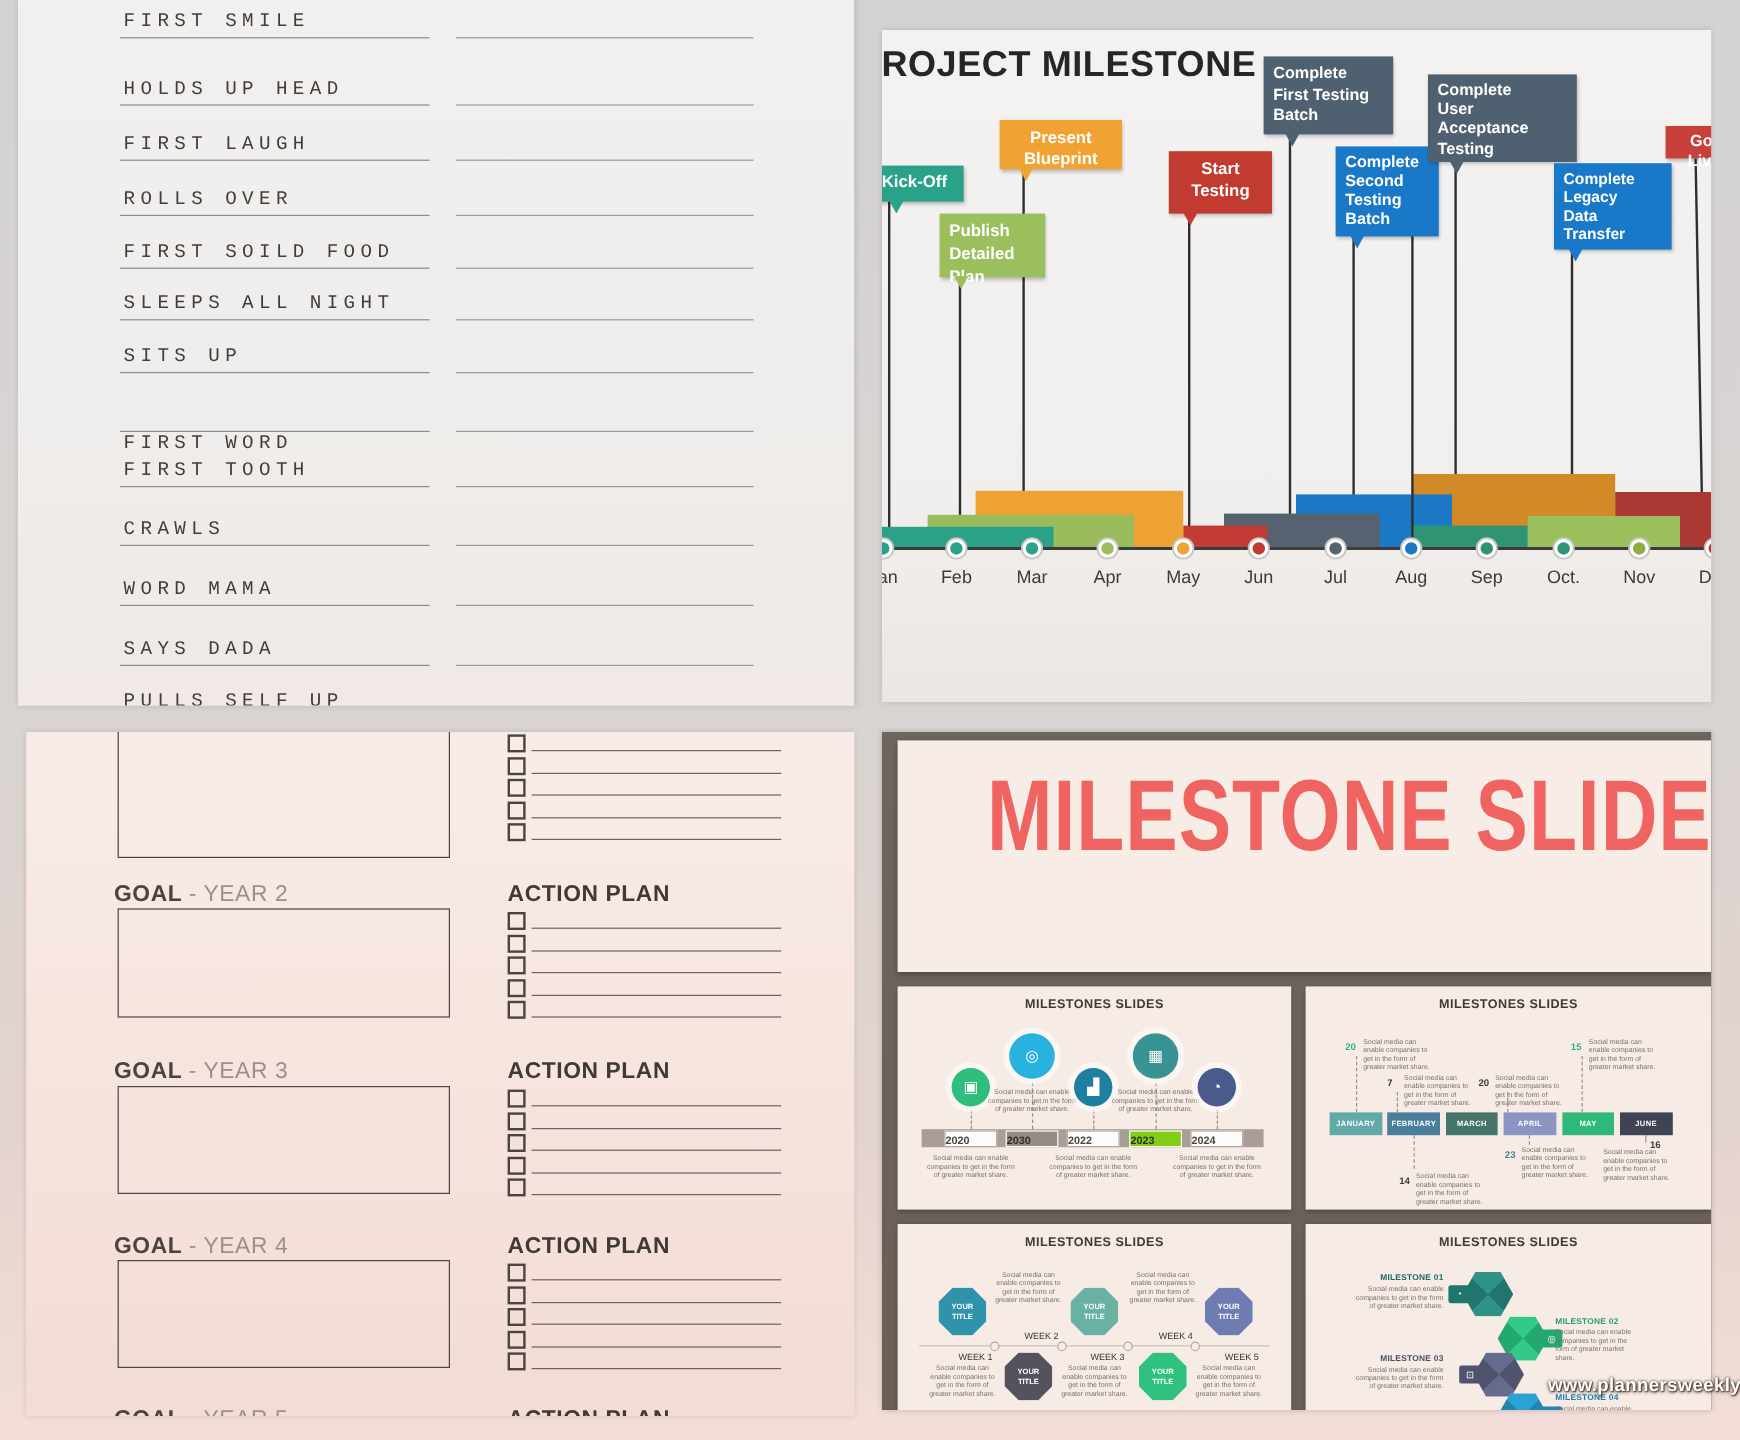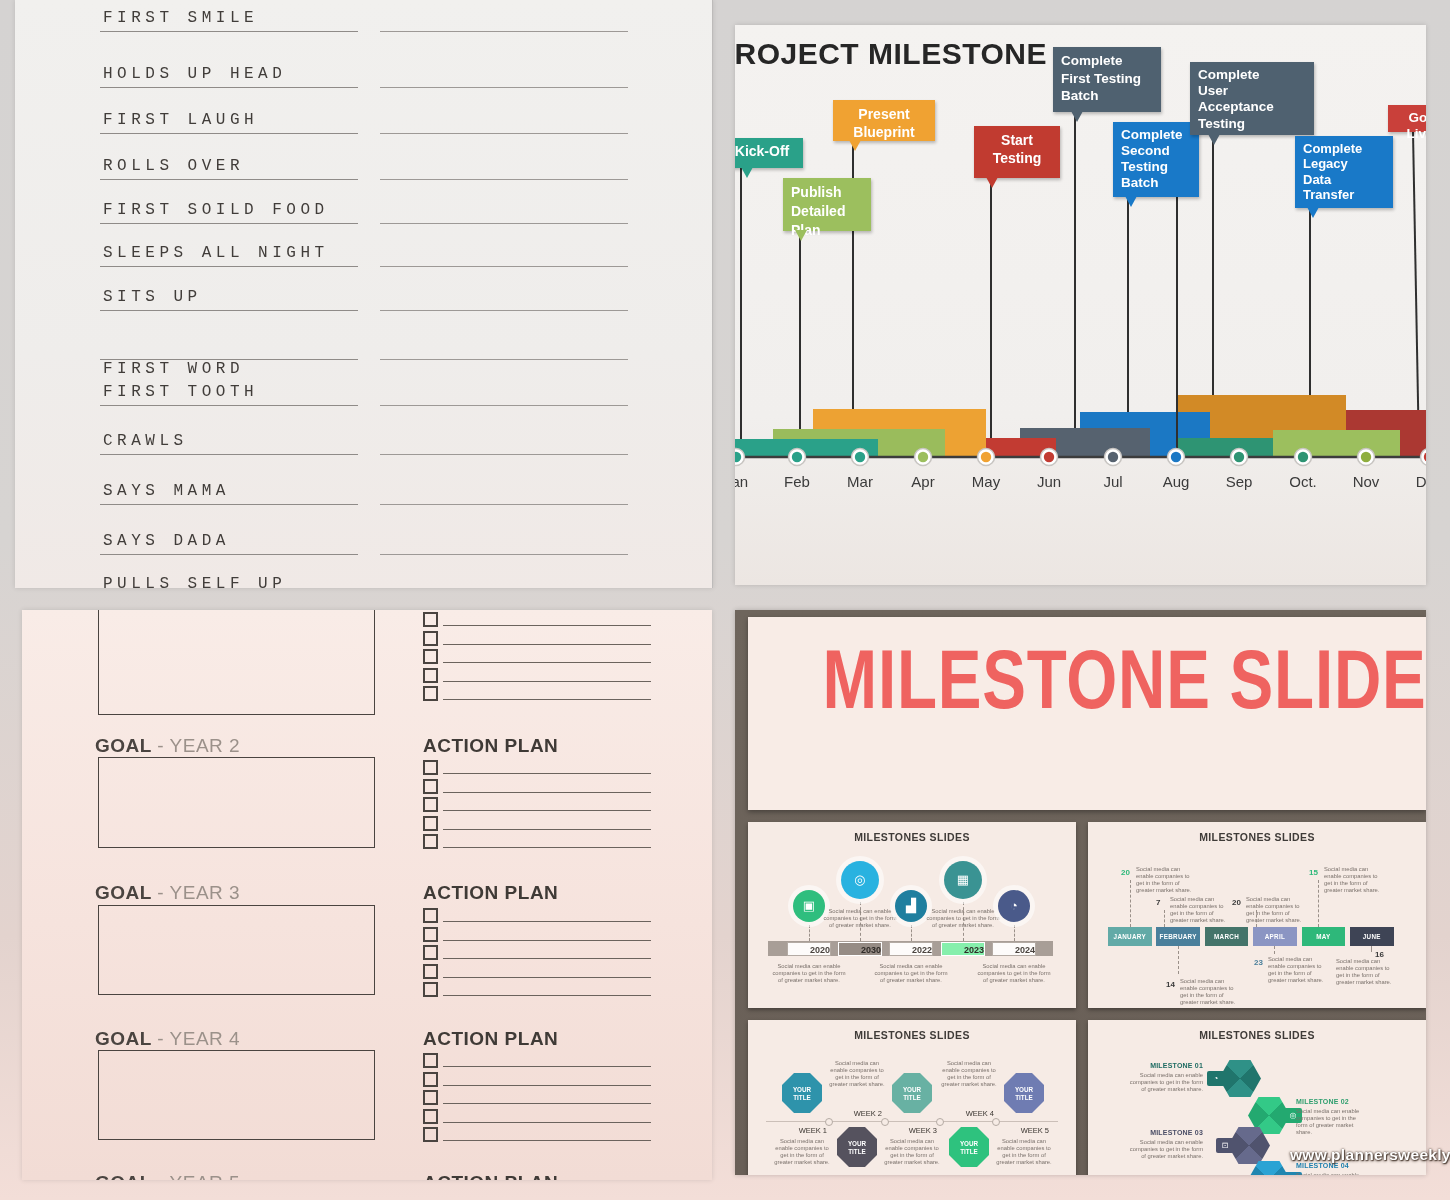--- a/index.html
+++ b/index.html
@@ -52,21 +52,21 @@
     transform:scaleX(.78);transform-origin:center;white-space:nowrap;}
   #promo-sub{position:absolute;left:0;top:130px;width:100%;text-align:center;
     font-size:29px;color:#6233d8;}
   .thumb{position:absolute;background:#f6ebe5;box-shadow:0 2px 4px rgba(0,0,0,.35);overflow:hidden;}
   .thumb-title{position:absolute;left:0;top:9px;width:100%;text-align:center;
     font-size:10.5px;font-weight:bold;letter-spacing:.4px;color:#3f3b38;}
   .tinytext{position:absolute;font-size:5.8px;line-height:7px;color:#7a716b;}
   .dashv{position:absolute;border-left:1px dashed #9a9089;width:0;}
   .t1-circle{position:absolute;border-radius:50%;color:#fff;text-align:center;
     box-shadow:0 0 0 5px rgba(255,255,255,.55);}
-  .t1-yearbox{position:absolute;height:14px;line-height:14px;text-align:right;
+  .t1-yearbox{position:absolute;height:14px;line-height:14px;text-align:left;
     font-size:9px;font-weight:bold;box-sizing:border-box;}
   .t2-monthbox{position:absolute;height:19px;line-height:19px;text-align:center;
     color:#fff;font-size:6.3px;font-weight:bold;letter-spacing:.3px;}
   .t2-num{position:absolute;font-size:8px;font-weight:bold;}
   .t3-oct{position:absolute;width:40px;height:40px;color:#fff;text-align:center;
     font-size:6.3px;font-weight:bold;line-height:7.5px;box-sizing:border-box;padding-top:13px;
     clip-path:polygon(30% 0,70% 0,100% 30%,100% 70%,70% 100%,30% 100%,0 70%,0 30%);}
   .t3-week{position:absolute;font-size:7.5px;font-weight:normal;color:#39342f;width:50px;text-align:right;}
   .t4-hex{position:absolute;width:42px;height:37px;
     clip-path:polygon(25% 0,75% 0,100% 50%,75% 100%,25% 100%,0 50%);}
@@ -105,21 +105,21 @@
       <div class="bm-dateline" style="top: 310px;"></div>
       <div class="bm-label" style="top: 336px; margin-top: 23px;">FIRST WORD</div>
       <div class="bm-underline" style="top: 359px;"></div>
       <div class="bm-dateline" style="top: 359px;"></div>
       <div class="bm-label" style="top: 382px;">FIRST TOOTH</div>
       <div class="bm-underline" style="top: 405px;"></div>
       <div class="bm-dateline" style="top: 405px;"></div>
       <div class="bm-label" style="top: 431px;">CRAWLS</div>
       <div class="bm-underline" style="top: 454px;"></div>
       <div class="bm-dateline" style="top: 454px;"></div>
-      <div class="bm-label" style="top: 481px;">SAYS MAMA</div>
+      <div class="bm-label" style="top: 481px;">WORD MAMA</div>
       <div class="bm-underline" style="top: 504px;"></div>
       <div class="bm-dateline" style="top: 504px;"></div>
       <div class="bm-label" style="top: 531px;">SAYS DADA</div>
       <div class="bm-underline" style="top: 554px;"></div>
       <div class="bm-dateline" style="top: 554px;"></div>
       <div class="bm-label" style="top: 574px;">PULLS SELF UP</div>
     </section>
 
   <section class="panel" id="panel-timeline">
     <div id="tl-title">PROJECT MILESTONE</div>
@@ -273,21 +273,21 @@
         <div class="t1-circle" style="left: 45px; top: 68px; width: 32px; height: 32px; background: rgb(47, 190, 126); font-size: 13px; line-height: 32px;">▣</div>
         <div class="tinytext" style="left: 23px; top: 141px; width: 76px; text-align: center;">Social media can enable companies to get in the form of greater market share.</div>
         <div class="t1-yearbox" style="left: 90px; top: 120px; width: 44px; background: rgb(150, 140, 133); border: 1px solid rgb(255, 255, 255); color: rgb(47, 43, 40);">2030</div>
         <div class="dashv" style="left: 112px; top: 80px; height: 39px;"></div>
         <div class="t1-circle" style="left: 93px; top: 39px; width: 38px; height: 38px; background: rgb(41, 178, 224); font-size: 13px; line-height: 38px;">◎</div>
         <div class="tinytext" style="left: 74px; top: 86px; width: 76px; text-align: center;">Social media can enable companies to get in the form of greater market share.</div>
         <div class="t1-yearbox" style="left: 141px; top: 120px; width: 44px; background: rgb(253, 251, 250); border: 1px solid rgb(179, 170, 163); color: rgb(75, 69, 64);">2022</div>
         <div class="dashv" style="left: 163px; top: 103px; height: 16px;"></div>
         <div class="t1-circle" style="left: 147px; top: 68px; width: 32px; height: 32px; background: rgb(31, 127, 159); font-size: 13px; line-height: 32px;">▟</div>
         <div class="tinytext" style="left: 125px; top: 141px; width: 76px; text-align: center;">Social media can enable companies to get in the form of greater market share.</div>
-        <div class="t1-yearbox" style="left: 193px; top: 120px; width: 44px; background: #86efac; border: 1px solid rgb(255, 255, 255); color: rgb(47, 43, 40);">2023</div>
+        <div class="t1-yearbox" style="left: 193px; top: 120px; width: 44px; background: #84cc16; border: 1px solid rgb(255, 255, 255); color: rgb(47, 43, 40);">2023</div>
         <div class="dashv" style="left: 215px; top: 80px; height: 39px;"></div>
         <div class="t1-circle" style="left: 196px; top: 39px; width: 38px; height: 38px; background: rgb(58, 147, 147); font-size: 13px; line-height: 38px;">▦</div>
         <div class="tinytext" style="left: 177px; top: 86px; width: 76px; text-align: center;">Social media can enable companies to get in the form of greater market share.</div>
         <div class="t1-yearbox" style="left: 244px; top: 120px; width: 44px; background: rgb(253, 251, 250); border: 1px solid rgb(179, 170, 163); color: rgb(75, 69, 64);">2024</div>
         <div class="dashv" style="left: 266px; top: 103px; height: 16px;"></div>
         <div class="t1-circle" style="left: 250px; top: 68px; width: 32px; height: 32px; background: rgb(74, 90, 138); font-size: 13px; line-height: 32px;">◔</div>
         <div class="tinytext" style="left: 228px; top: 141px; width: 76px; text-align: center;">Social media can enable companies to get in the form of greater market share.</div>
       </div>
     <div class="thumb" id="thumb-months" style="left:353px;top:212px;width:338px;height:186px;">
         <div class="thumb-title">MILESTONES SLIDES</div>

